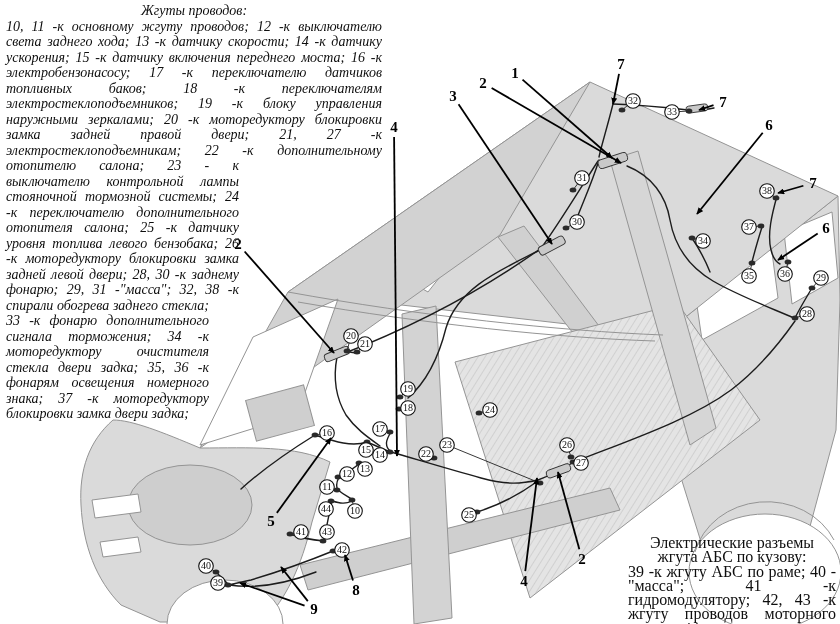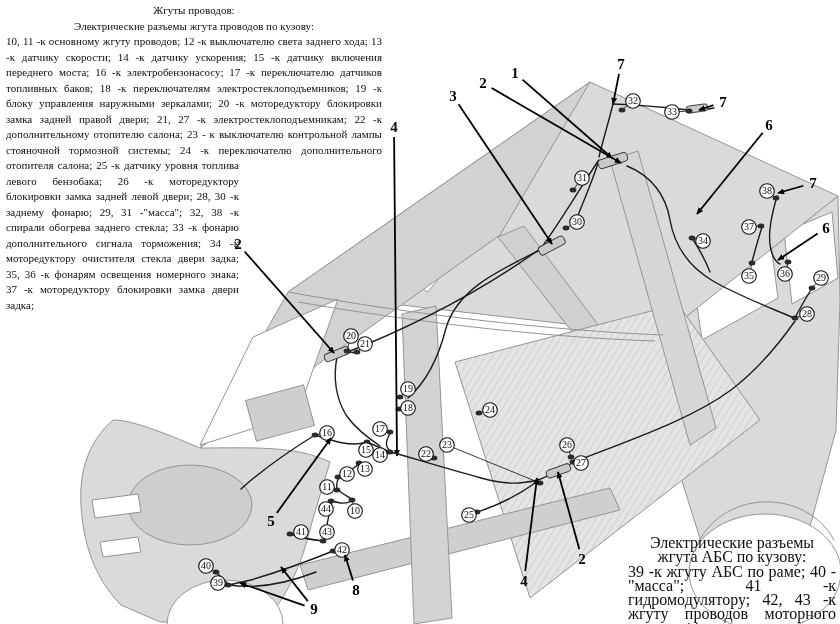--- a/index.html
+++ b/index.html
@@ -1,20 +1,20 @@
 <!DOCTYPE html>
 <html><head>
 <meta charset="utf-8">
 <style>
   html,body{margin:0;padding:0;background:#ffffff;}
   #stage{position:relative;width:840px;height:624px;background:#ffffff;overflow:hidden;
          font-family:"Liberation Serif",serif;color:#0e0e0e;}
   #car-svg{position:absolute;left:0;top:0;}
   .legend{position:absolute;text-align:justify;}
-  #legend-main{left:6px;top:3px;width:377px;font-size:11px;line-height:15.5px;}
+  #legend-main{left:6px;top:3px;width:377px;font-size:14px;line-height:15.5px;font-style:italic;}
   #legend-abs{left:628px;top:536px;width:208px;font-size:16px;line-height:14.3px;}
   .lg-title{text-align:center;}
   .sp{float:right;}
   #sp-wide{width:1px;height:160px;}
   #sp-narrow{clear:right;width:144px;height:140px;}
   #sp-tail{clear:right;width:174px;height:280px;}
   
   .co-lead{stroke:#222;stroke-width:0.9;}
   .co-leadbold{stroke:#000;stroke-width:1.8;}
   .co-circle{fill:#ffffff;stroke:#111;stroke-width:1.1;}
@@ -366,21 +366,20 @@
           <text x="314" y="614" class="co-label">9</text>
         </g>
       </g>
   </svg>
 
   <div id="legend-main" class="legend">
     <div id="sp-wide" class="sp"></div>
     <div id="sp-narrow" class="sp"></div>
     <div id="sp-tail" class="sp"></div>
     <div class="lg-title">Жгуты  проводов:</div>
-    <div class="lg-title">Электрические разъемы жгута проводов по кузову:</div>
     <span>10, 11 -к основному жгуту проводов; 12 -к выключателю света заднего хода; 13 -к датчику скорости; 14 -к датчику ускорения; 15 -к датчику включения переднего моста; 16 -к электробензонасосу; 17 -к переключателю датчиков топливных баков; 18 -к переключателям электростеклоподъемников; 19 -к блоку управления наружными зеркалами; 20 -к моторедуктору блокировки замка задней правой двери; 21, 27 -к электростеклоподъемникам; 22 -к дополнительному отопителю салона; 23 - к выключателю контрольной лампы стояночной тормозной системы; 24 -к переключателю дополнительного отопителя салона; 25 -к датчику уровня топлива левого бензобака; 26 -к моторедуктору блокировки замка задней левой двери; 28, 30 -к заднему фонарю; 29, 31 -"масса"; 32, 38 -к спирали обогрева заднего стекла; 33 -к фонарю дополнительного сигнала торможения; 34 -к моторедуктору очистителя стекла двери задка; 35, 36 -к фонарям освещения номерного знака; 37 -к моторедуктору блокировки замка двери задка;</span>
   </div>
 
   <div id="legend-abs" class="legend">
     <div class="lg-title">Электрические разъемы жгута АБС по кузову:</div>
     <span>39 -к жгуту АБС по раме; 40 -"масса"; 41 -к гидромодулятору; 42, 43 -к жгуту проводов моторного отсека; 44 -к жгуту проводов  КМПСУД</span>
   </div>
 
 </div>
 

